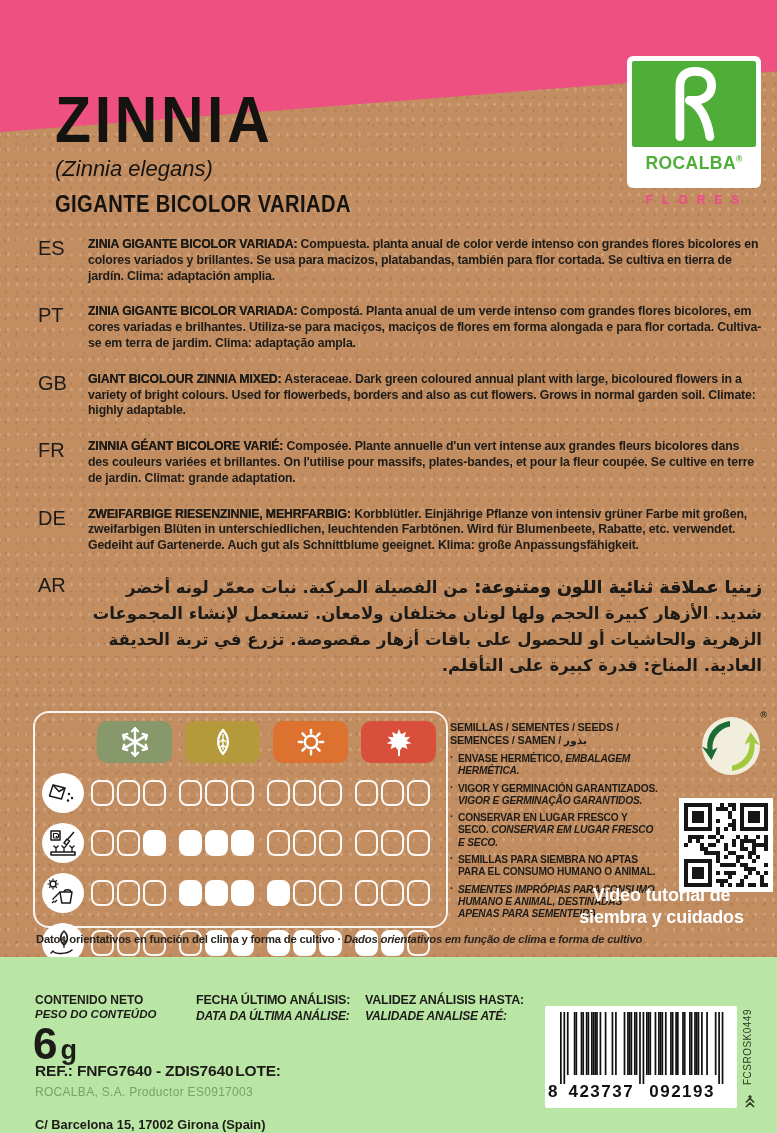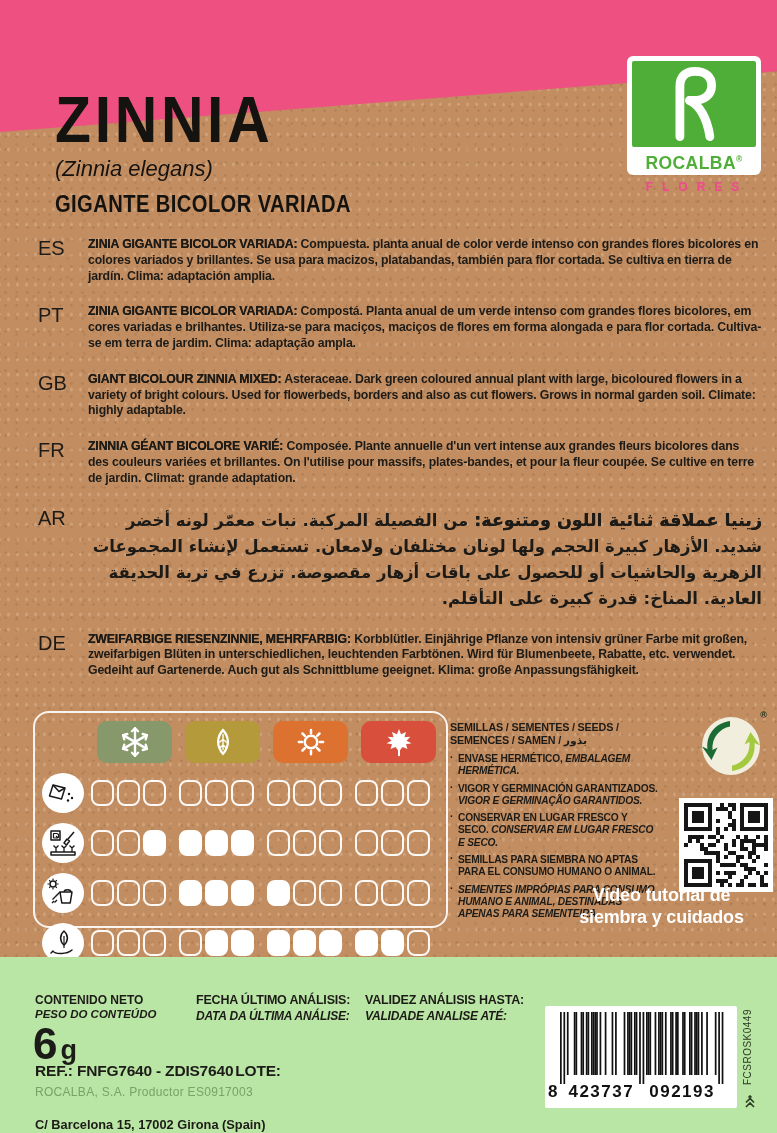--- a/index.html
+++ b/index.html
@@ -14,21 +14,21 @@
       radial-gradient(rgba(92,52,20,.09) 1.2px, transparent 1.7px);
     background-size:11px 13px, 9px 15px, 17px 19px;
     background-position:0 0, 4px 7px, 8px 2px;
     color:#1d1b17; }
 
   .pink-band { position:absolute; top:0; left:0; width:777px; height:132px;
     background:#ee5181; clip-path:polygon(0 0,100% 0,100% 54%,0 100%); }
 
   
   .logo { position:absolute; left:627px; top:56px; width:134px; text-align:center; }
-  .logo-card { background:#fff; border-radius:6px; padding:5px 5px 0 5px; }
+  .logo-card { background:#fff; border-radius:6px; padding:5px 5px 13px 5px; }
   .logo-green { background:#4fae37; border-radius:2px; height:86px;
     display:flex; align-items:center; justify-content:center; }
   .brand-name { color:#4fae37; font-weight:700; font-size:19px; letter-spacing:.5px;
     transform:scaleX(.92); transform-origin:center; line-height:24px; }
   .brand-name sup { font-size:9px; }
   .brand-division { margin-top:5px; color:#f24792; font-weight:700; font-size:12px;
     letter-spacing:9px; padding-left:6px; }
 
   
   .title-block { position:absolute; left:55px; top:88px; }
@@ -153,27 +153,27 @@
       <p class="lang-text"><span class="lead">ZINIA GIGANTE BICOLOR VARIADA:</span><span>Compostá. Planta anual de um verde intenso com grandes flores bicolores, em cores variadas e brilhantes. Utiliza-se para maciços, maciços de flores em forma alongada e para flor cortada. Cultiva-se em terra de jardim. Clima: adaptação ampla.</span></p>
     </div>
     <div class="lang-section">
       <div class="lang-code">GB</div>
       <p class="lang-text"><span class="lead">GIANT BICOLOUR ZINNIA MIXED:</span><span>Asteraceae. Dark green coloured annual plant with large, bicoloured flowers in a variety of bright colours. Used for flowerbeds, borders and also as cut flowers. Grows in normal garden soil. Climate: highly adaptable.</span></p>
     </div>
     <div class="lang-section">
       <div class="lang-code">FR</div>
       <p class="lang-text"><span class="lead">ZINNIA GÉANT BICOLORE VARIÉ:</span><span>Composée. Plante annuelle d'un vert intense aux grandes fleurs bicolores dans des couleurs variées et brillantes. On l'utilise pour massifs, plates-bandes, et pour la fleur coupée. Se cultive en terre de jardin. Climat: grande adaptation.</span></p>
     </div>
+    <div class="lang-section">
+      <div class="lang-code">DE</div>
+      <p class="lang-text"><span class="lead">ZWEIFARBIGE RIESENZINNIE, MEHRFARBIG:</span><span>Korbblütler. Einjährige Pflanze von intensiv grüner Farbe mit großen, zweifarbigen Blüten in unterschiedlichen, leuchtenden Farbtönen. Wird für Blumenbeete, Rabatte, etc. verwendet. Gedeiht auf Gartenerde. Auch gut als Schnittblume geeignet. Klima: große Anpassungsfähigkeit.</span></p>
+    </div>
     <div class="lang-section ar">
       <div class="lang-code">AR</div>
       <p class="lang-text"><span class="lead">زينيا عملاقة ثنائية اللون ومتنوعة:</span><span>من الفصيلة المركبة. نبات معمّر لونه أخضر شديد. الأزهار كبيرة الحجم ولها لونان مختلفان ولامعان. تستعمل لإنشاء المجموعات الزهرية والحاشيات أو للحصول على باقات أزهار مقصوصة. تزرع في تربة الحديقة العادية. المناخ: قدرة كبيرة على التأقلم.</span></p>
-    </div>
-    <div class="lang-section">
-      <div class="lang-code">DE</div>
-      <p class="lang-text"><span class="lead">ZWEIFARBIGE RIESENZINNIE, MEHRFARBIG:</span><span>Korbblütler. Einjährige Pflanze von intensiv grüner Farbe mit großen, zweifarbigen Blüten in unterschiedlichen, leuchtenden Farbtönen. Wird für Blumenbeete, Rabatte, etc. verwendet. Gedeiht auf Gartenerde. Auch gut als Schnittblume geeignet. Klima: große Anpassungsfähigkeit.</span></p>
     </div>
   </div>
 
   <div class="calendar">
     <div class="chips">
       <div class="chip" style="background: rgb(135, 152, 107);">
         <svg width="30" height="30" viewBox="0 0 24 24" fill="none" stroke="#fff" stroke-width="1.9" stroke-linecap="round">
           <path d="M12 1v22M2.5 6.5l19 11M2.5 17.5l19-11"></path>
           <path d="M12 1l-2.4 2.4M12 1l2.4 2.4M12 23l-2.4-2.4M12 23l2.4-2.4M2.5 6.5l3.3-.9M2.5 6.5l.9 3.3M21.5 17.5l-3.3.9M21.5 17.5l-.9-3.3M2.5 17.5l.9-3.3M2.5 17.5l3.3.9M21.5 6.5l-.9 3.3M21.5 6.5l-3.3-.9"></path>
         </svg>
@@ -303,20 +303,21 @@
           <div class="cell filled"></div>
           <div class="cell filled"></div>
           <div class="cell filled"></div>
           <div class="cell filled"></div>
           <div class="cell filled"></div>
           <div class="cell"></div>
         </div>
     </div>
   </div>
 
+  <div class="cal-note"><span>Datos orientativos en función del clima y forma de cultivo</span><span> · </span><em>Dados orientativos em função de clima e forma de cultivo</em></div>
 
   <div class="info-col">
     <div class="info-head">
       <div>SEMILLAS / SEMENTES / SEEDS /</div>
       <div>SEMENCES / SAMEN / بذور</div>
     </div>
     <ul class="info-bullets">
       <li><span class="b-es">ENVASE HERMÉTICO,</span> <span class="b-pt">EMBALAGEM HERMÉTICA.</span></li>
       <li><span class="b-es">VIGOR Y GERMINACIÓN GARANTIZADOS.</span> <span class="b-pt">VIGOR E GERMINAÇÃO GARANTIDOS.</span></li>
       <li><span class="b-es">CONSERVAR EN LUGAR FRESCO Y SECO.</span> <span class="b-pt">CONSERVAR EM LUGAR FRESCO E SECO.</span></li>

